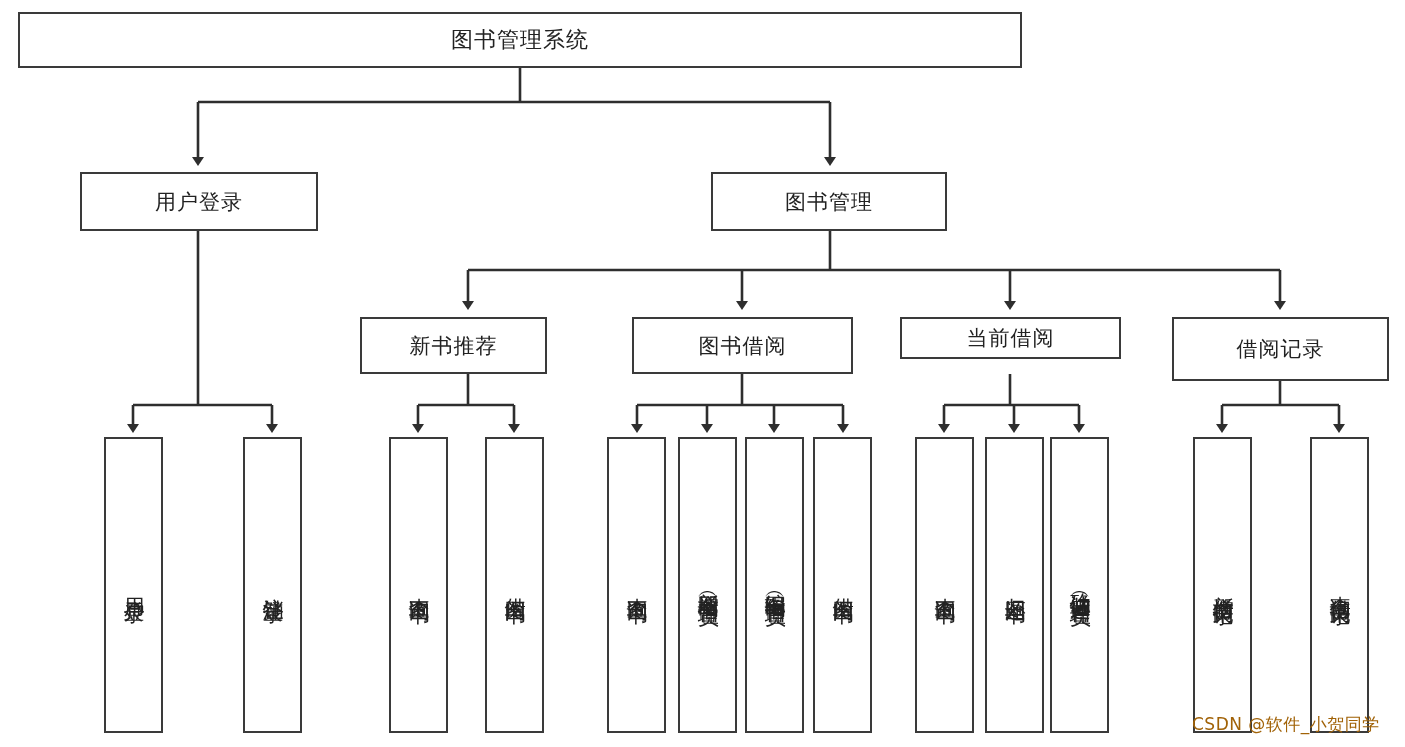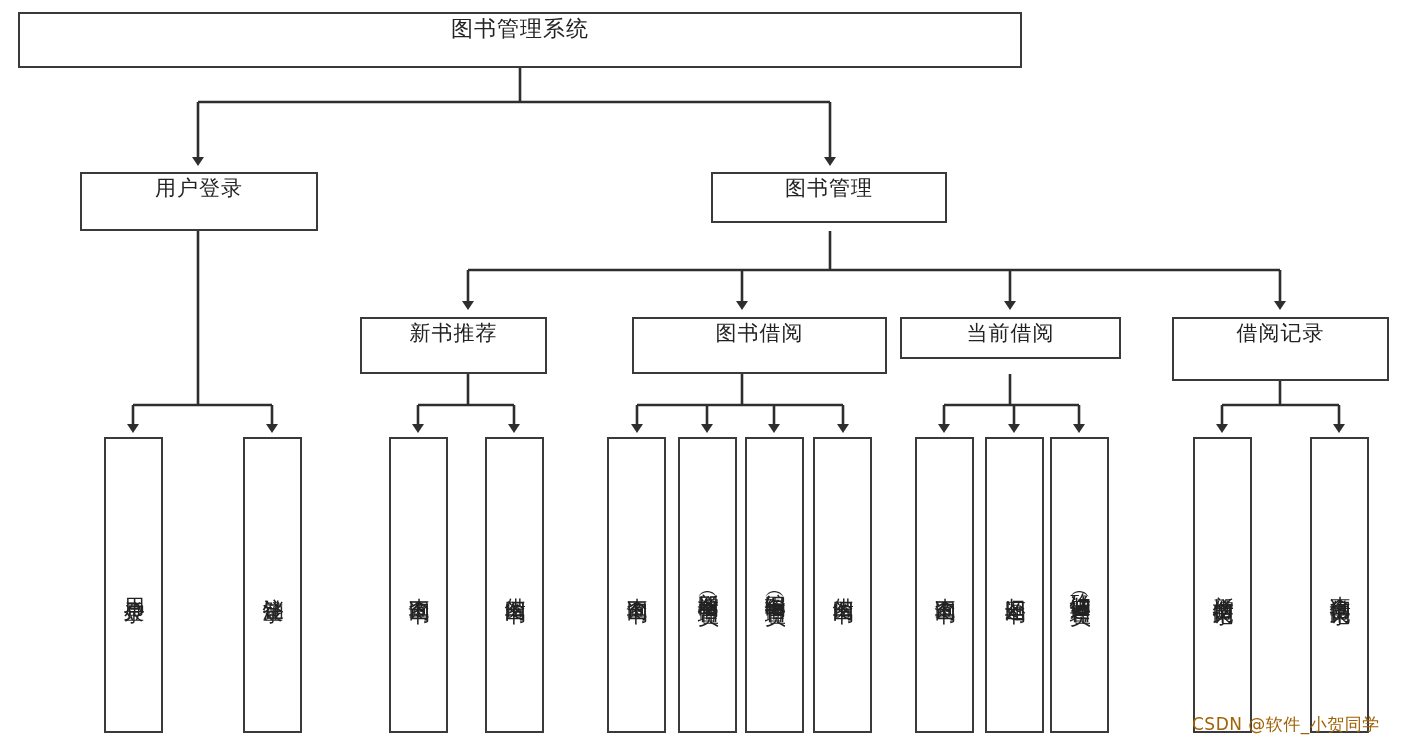--- a/index.html
+++ b/index.html
@@ -25,20 +25,21 @@
     width: 1405px;
     height: 747px;
     pointer-events: none;
   }
   .node {
     position: absolute;
     box-sizing: border-box;
     border: 2.5px solid #3a3a3a;
     background: #ffffff;
     display: flex;
+    align-items: center;
     justify-content: center;
     color: #222222;
   }
   .node.h {
     font-size: 21px;
     letter-spacing: 1px;
   }
   .node.root {
     font-size: 22px;
   }
@@ -120,28 +121,28 @@
     </g>
   </svg>
 
   <div class="node h root" style="left:18px;top:12px;width:1004px;height:56px;">
     <span>图书管理系统</span>
   </div>
 
   <div class="node h" style="left:80px;top:172px;width:238px;height:59px;">
     <span>用户登录</span>
   </div>
-  <div class="node h" style="left:711px;top:172px;width:236px;height:51px;font-family:Liberation Mono, monospace;">
+  <div class="node h" style="left:711px;top:172px;width:236px;height:59px;font-family:Liberation Mono, monospace;">
     <span>图书管理</span>
   </div>
 
   <div class="node h" style="left:360px;top:317px;width:187px;height:57px;">
     <span>新书推荐</span>
   </div>
-  <div class="node h" style="left:632px;top:317px;width:255px;height:57px;">
+  <div class="node h" style="left:632px;top:317px;width:221px;height:57px;">
     <span>图书借阅</span>
   </div>
   <div class="node h" style="left:900px;top:317px;width:221px;height:42px;">
     <span>当前借阅</span>
   </div>
   <div class="node h" style="left:1172px;top:317px;width:217px;height:64px;">
     <span>借阅记录</span>
   </div>
 
   <div class="node v" style="left:104px;top:437px;width:59px;height:296px;">

